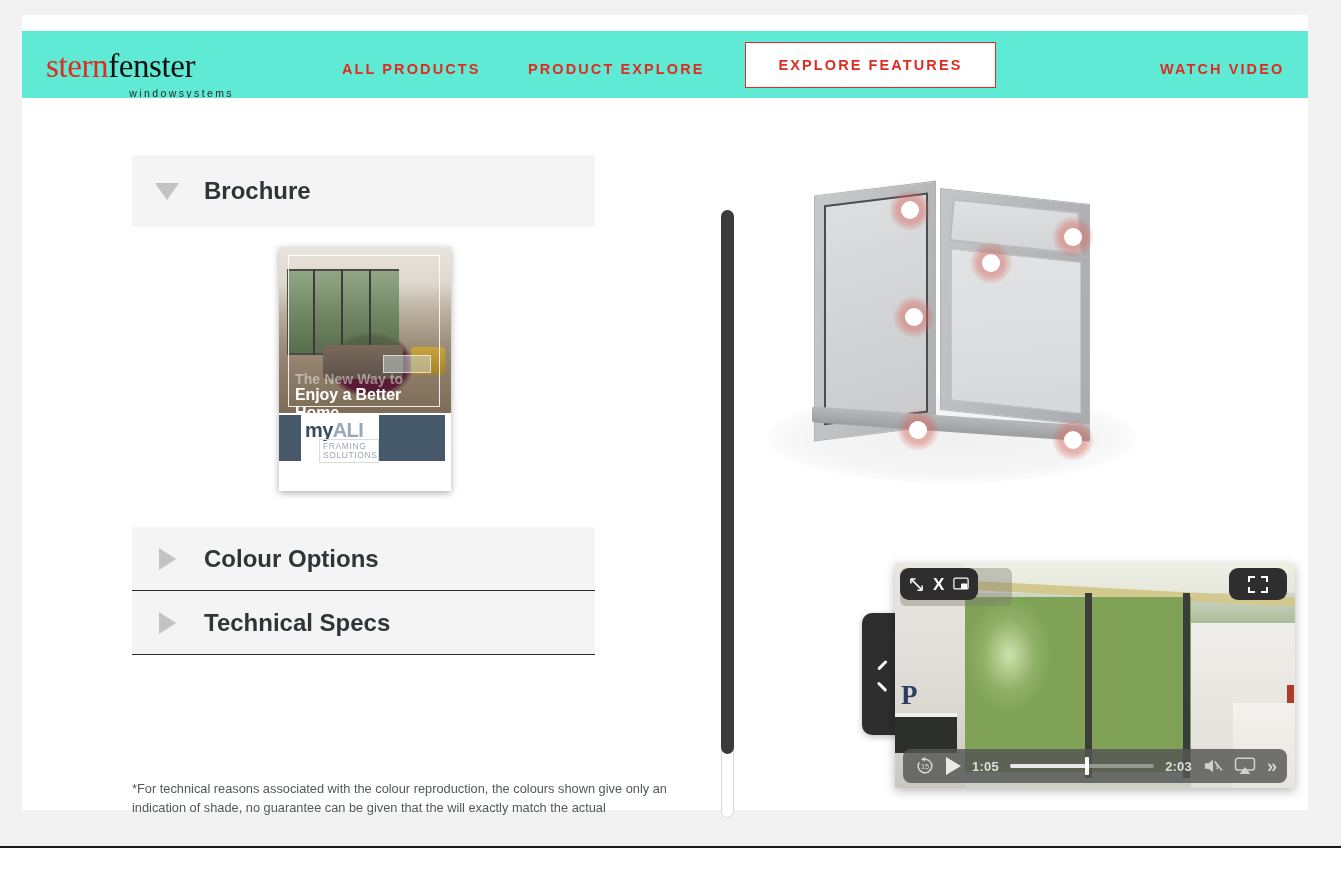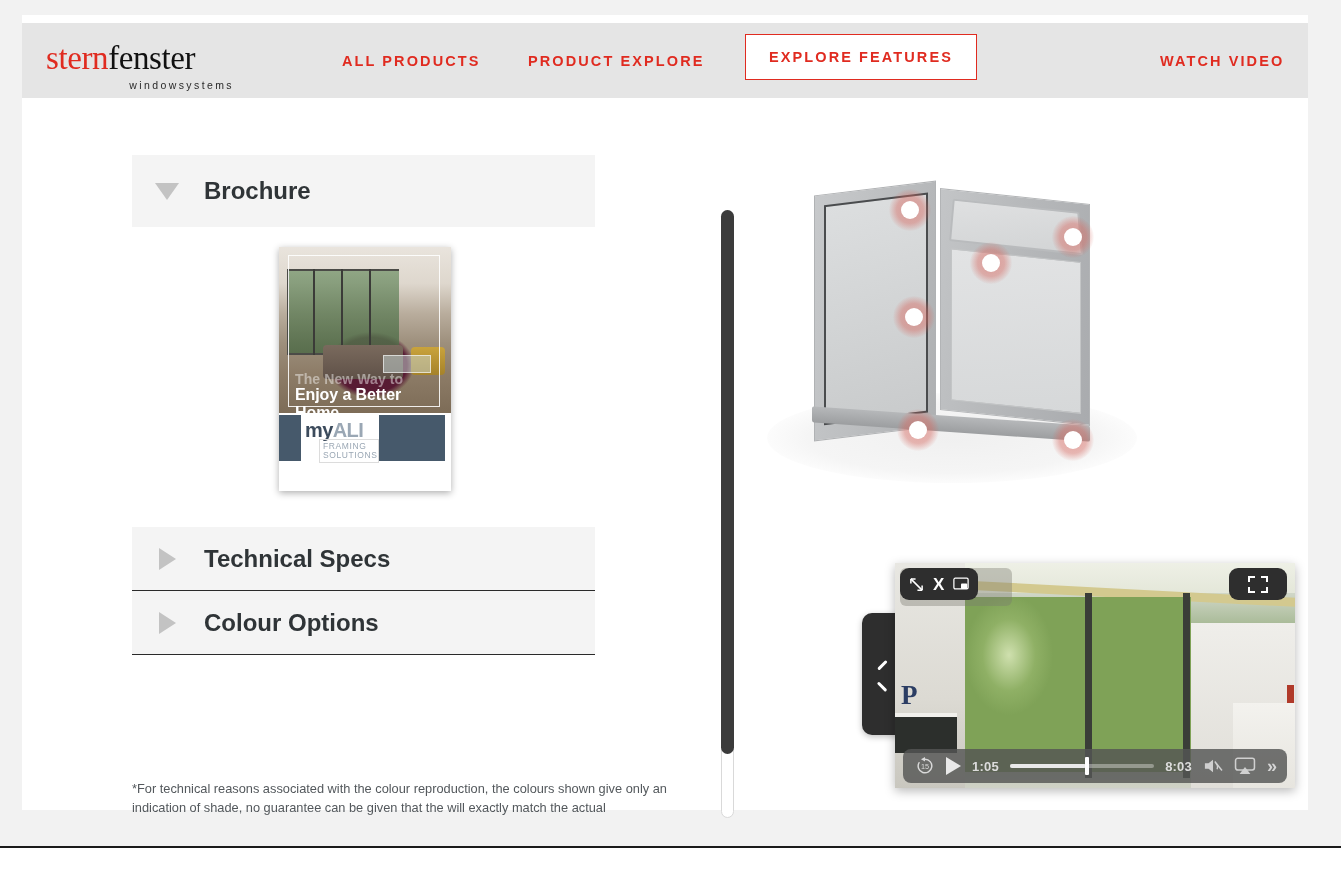--- a/index.html
+++ b/index.html
@@ -10,23 +10,23 @@
     overflow: hidden;
   }
   .page {
     position: absolute; left: 22px; top: 15px;
     width: 1286px; height: 795px;
     background: #ffffff;
   }
 
   
   .header {
-    position: absolute; left: 0; top: 8px;
+    position: absolute; left: 0; top: 16px;
     width: 1286px; height: 83px;
-    background: #e5e5e5;
+    background: #5eead4;
     border-bottom: 1px solid #14b8a6;
   }
   .logo {
     position: absolute; left: 24px; top: 18px;
     width: 190px; height: 52px;
   }
   .logo-word {
     font-family: "Liberation Serif", serif;
     font-size: 33px; line-height: 34px;
     letter-spacing: -0.4px; white-space: nowrap;
@@ -50,21 +50,21 @@
   #nav1 { left: 506px; }
   #nav3 { left: 1138px; }
 
   .nav-btn {
     position: absolute; top: 11px;
     height: 46px; line-height: 44px;
     font-size: 14.5px; font-weight: bold; letter-spacing: 2.1px;
     text-align: center; white-space: nowrap; cursor: pointer;
   }
   .nav-btn.outline {
-    left: 723px; width: 232px;
+    left: 723px; width: 251px;
     border: 1px solid #e02b20; color: #e02b20; background: #fff;
   }
   .nav-btn.solid {
     left: 951px; width: 153px;
     background: #e02b20; color: #ffffff; border: 1px solid #e02b20;
     box-shadow: 2px 2px 4px rgba(0,0,0,.22);
   }
 
   
   .content { position: absolute; left: 0; top: 83px; width: 1286px; height: 712px; background: #fff; }
@@ -367,28 +367,28 @@
                 <div>SOLUTIONS</div>
               </div>
             </div>
           </div>
         </div>
 
         <div class="acc-item">
           <div class="acc-arrow">
               <div class="tri-right"></div>
             </div>
-          <div class="acc-label">Technical Specs</div>
+          <div class="acc-label">Colour Options</div>
         </div>
 
         <div class="acc-item">
           <div class="acc-arrow">
               <div class="tri-right"></div>
             </div>
-          <div class="acc-label">Colour Options</div>
+          <div class="acc-label">Technical Specs</div>
         </div>
 
 
       </div>
 
       <div class="footnote">*For technical reasons associated with the colour reproduction, the colours shown give only an indication of shade, no guarantee can be given that the will exactly match the actual</div>
 
       <div class="scroll-track"></div>
       <div class="scroll-thumb"></div>
     </div>
@@ -478,21 +478,21 @@
             <path d="M11 3.5 A7.5 7.5 0 1 1 4.4 7.4" stroke="#d9d9d9" stroke-width="1.6" fill="none" stroke-linecap="round"></path>
             <path d="M11 1 L11 6 L6.6 3.6 Z" fill="#d9d9d9"></path>
             <text x="11" y="14.6" font-size="8" font-family="Liberation Sans, sans-serif" fill="#d9d9d9" text-anchor="middle">15</text>
           </svg>
           <div class="v-play"></div>
           <span class="time">1:05</span>
           <div class="v-bar">
             <div class="filled"></div>
             <div class="knob"></div>
           </div>
-          <span class="time">8:03</span>
+          <span class="time">2:03</span>
           <svg width="20" height="18" viewBox="0 0 22 20">
             <path d="M2 7 L6 7 L11 3 L11 17 L6 13 L2 13 Z" fill="#cfcfcf"></path>
             <path d="M13 5 L21 15" stroke="#cfcfcf" stroke-width="1.6"></path>
             <path d="M14 7 C16.5 9, 16.5 11, 15.5 13.5" stroke="#cfcfcf" stroke-width="1.5" fill="none"></path>
           </svg>
           <svg width="22" height="18" viewBox="0 0 24 20">
             <rect x="1.5" y="1.5" width="21" height="13" rx="2.5" stroke="#d0d0d0" stroke-width="1.7" fill="none"></rect>
             <path d="M12 11 L18 19 L6 19 Z" fill="#d0d0d0"></path>
           </svg>
           <span class="v-fwd">»</span>

